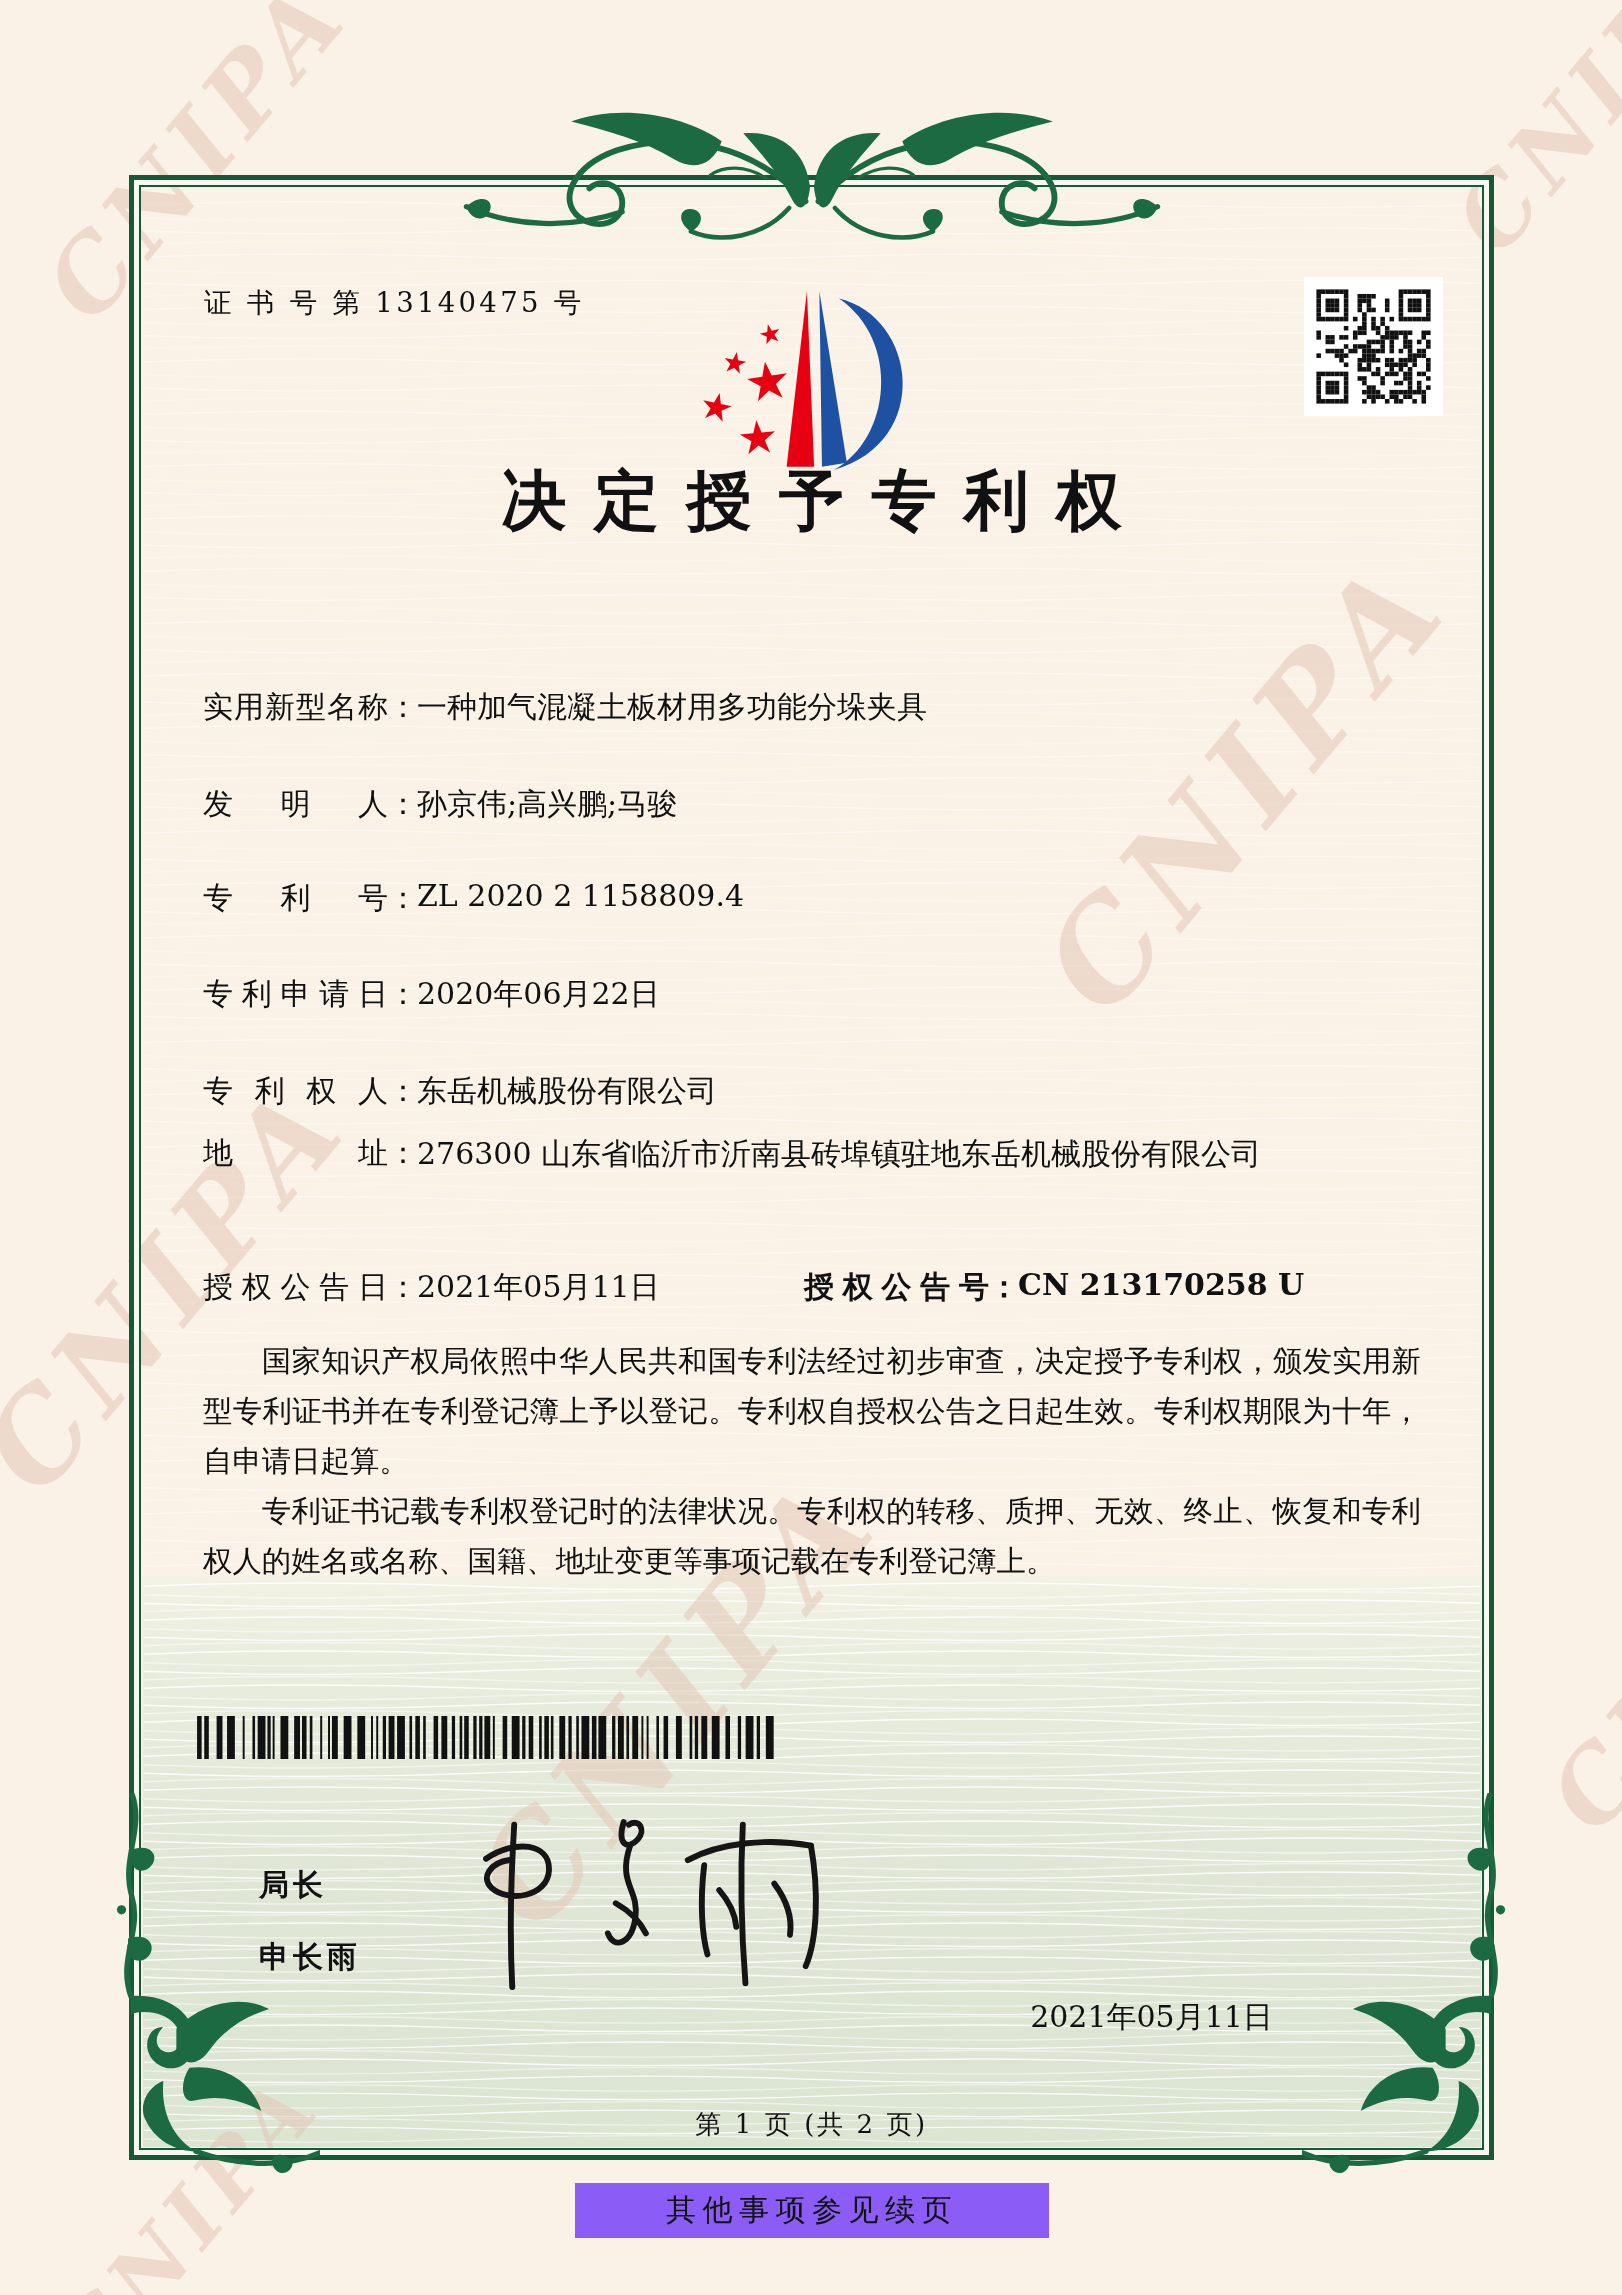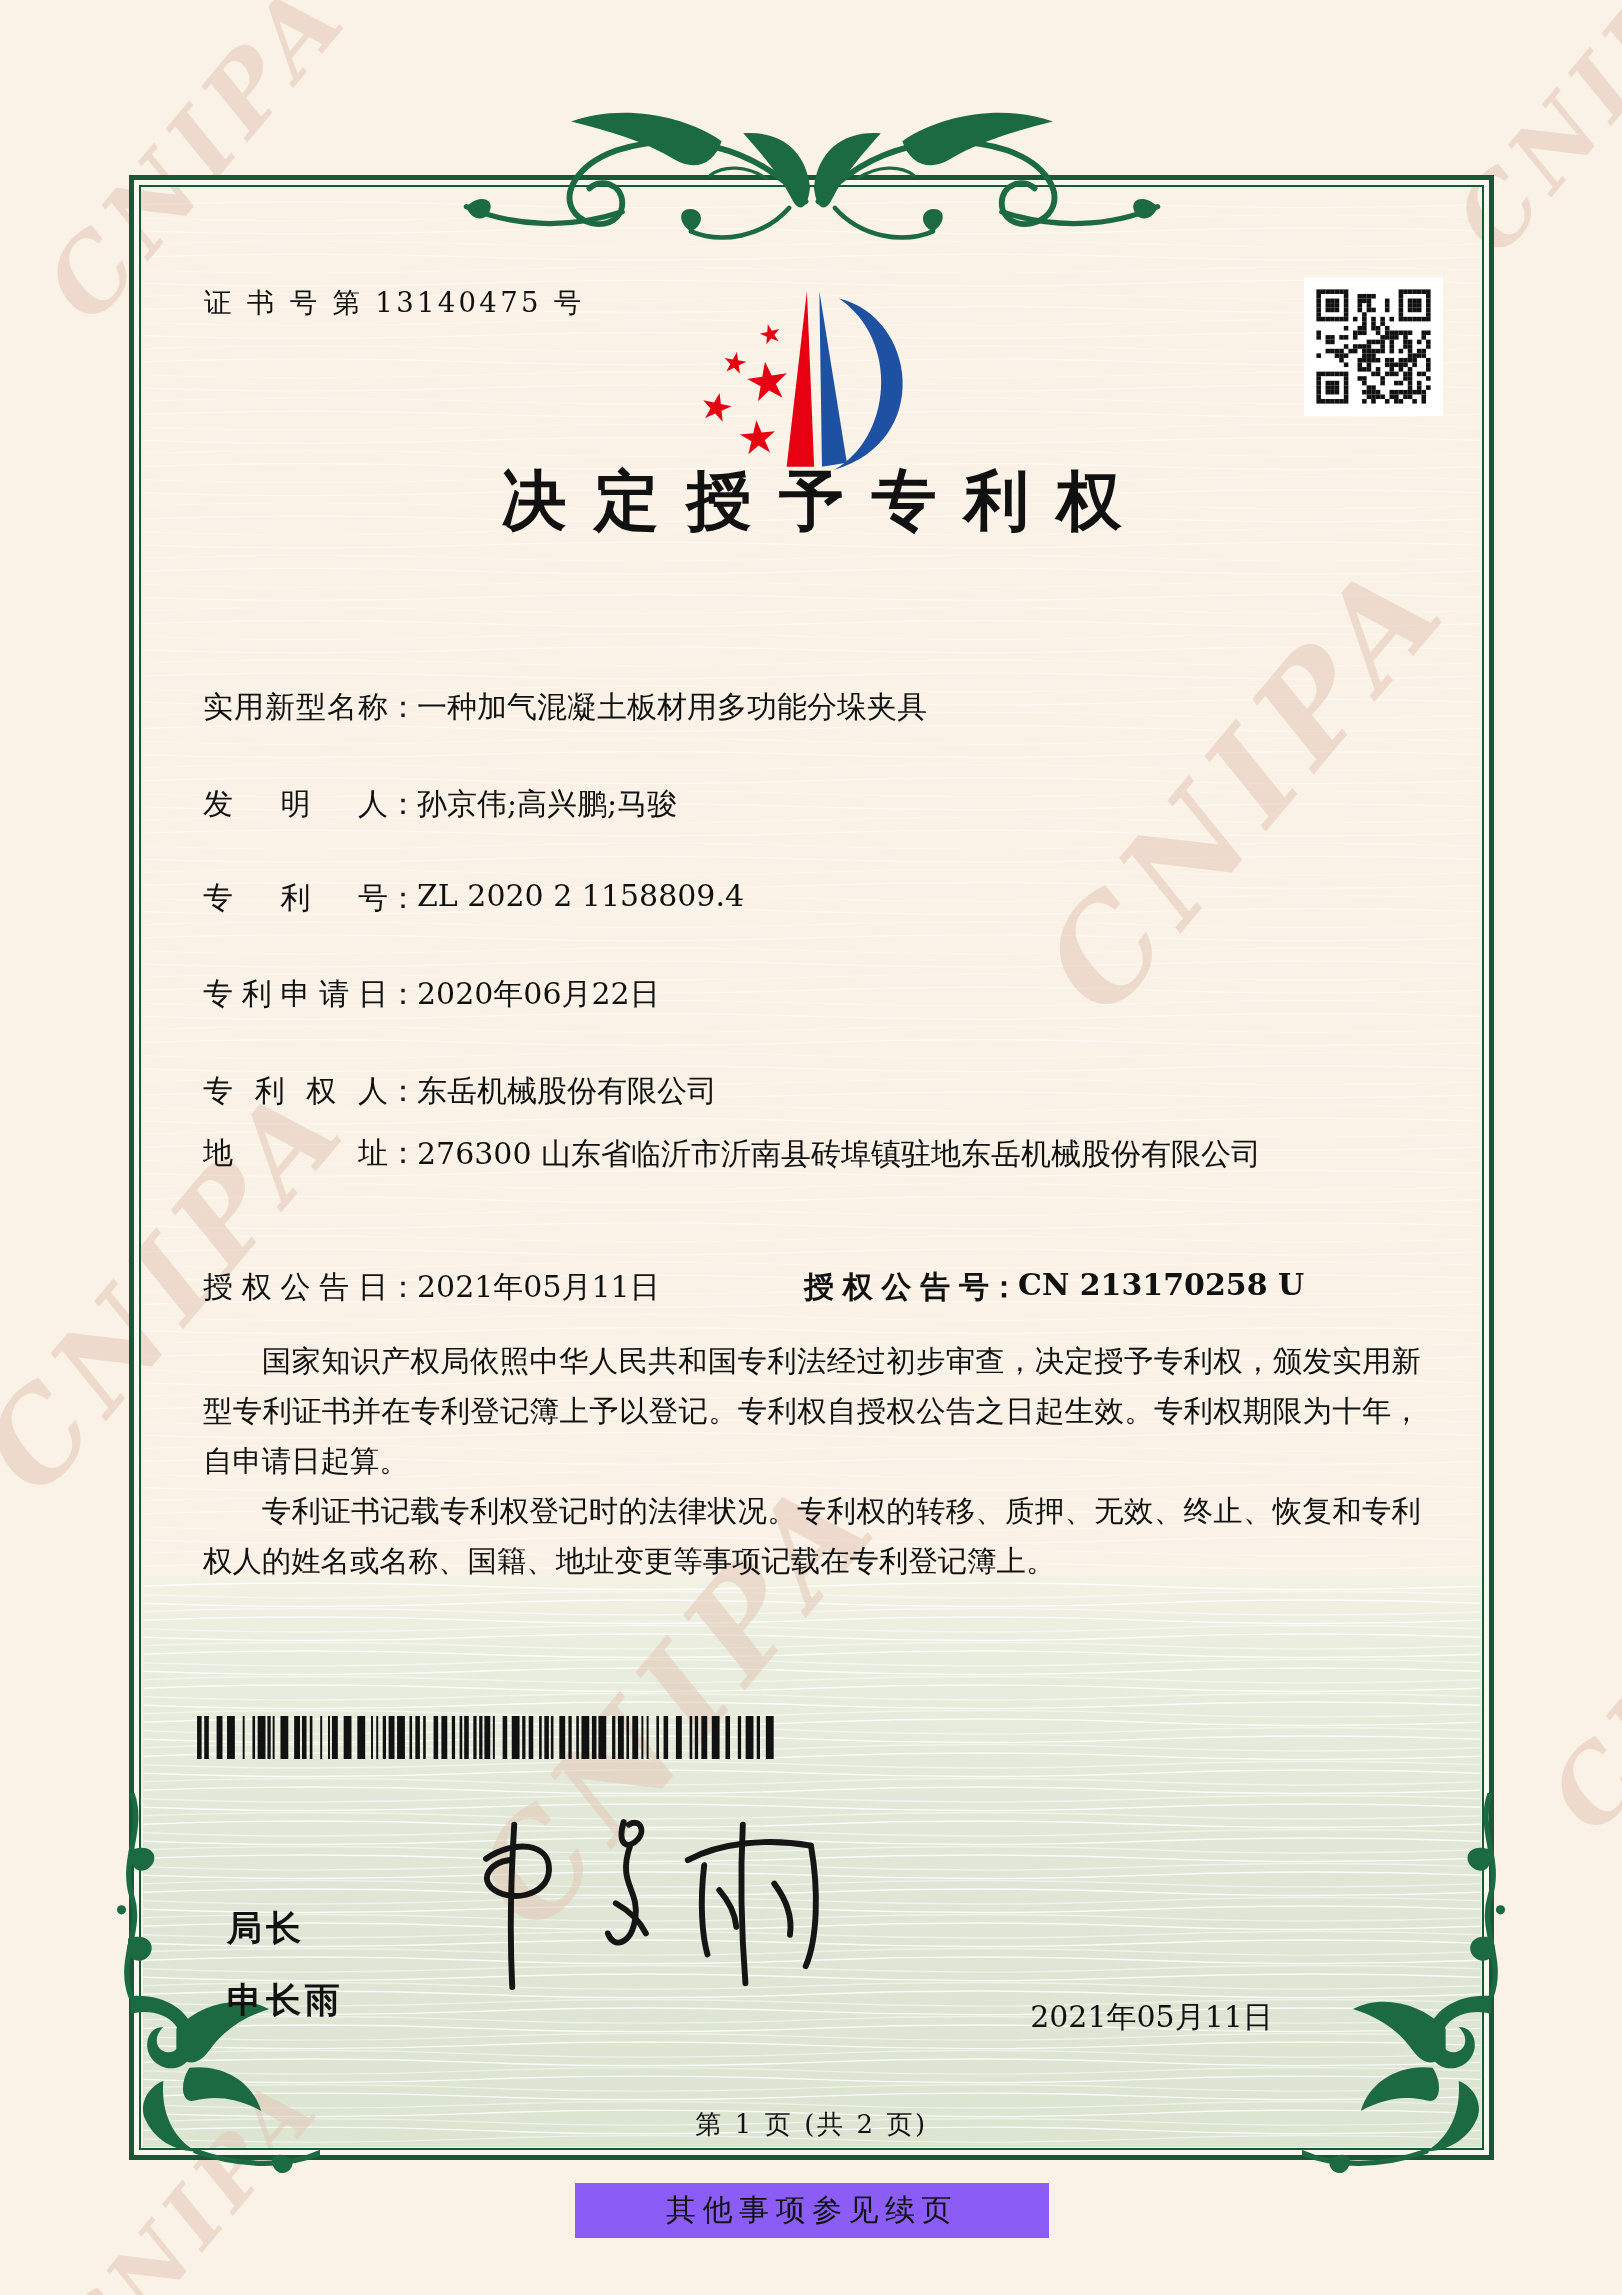--- a/index.html
+++ b/index.html
@@ -47,22 +47,22 @@
   .f-value{white-space:nowrap;}
   .f-value.wrap{white-space:normal;width:982px;line-height:42px;}
   .grant2{position:absolute;left:601px;top:0;display:flex;font-size:30px;font-weight:bold;}
   .paras{
     position:absolute;left:203px;top:1336px;width:1218px;
     font-size:29.4px;line-height:50px;text-align:justify;
   }
   .paras p{margin:0;text-indent:2em;}
   .barcode{position:absolute;left:196px;top:1716px;width:582px;height:43px;}
   .signer{
-    position:absolute;left:227px;font-family:"DejaVu Sans","Liberation Sans",sans-serif;
-    font-weight:bold;font-size:35px;letter-spacing:3.9px;margin-top:40px;
+    position:absolute;left:259px;font-family:"DejaVu Sans","Liberation Sans",sans-serif;
+    font-weight:bold;font-size:30px;letter-spacing:3.9px;
   }
   .sig{position:absolute;left:452px;top:1805px;width:393px;height:190px;}
   .issue-date{position:absolute;left:1011px;top:1997px;width:281px;text-align:center;font-size:30px;}
   .page-note{position:absolute;left:0;top:2107px;width:1623px;text-align:center;font-size:26px;letter-spacing:2.6px;}
   .cont-strip{
     position:absolute;left:575px;top:2183px;width:474px;height:55px;background:#8b5cf6;z-index:6;
     display:flex;align-items:center;justify-content:center;
   }
   .cont-note{font-size:30px;letter-spacing:6.5px;}
   .orn{position:absolute;z-index:4;pointer-events:none;}

